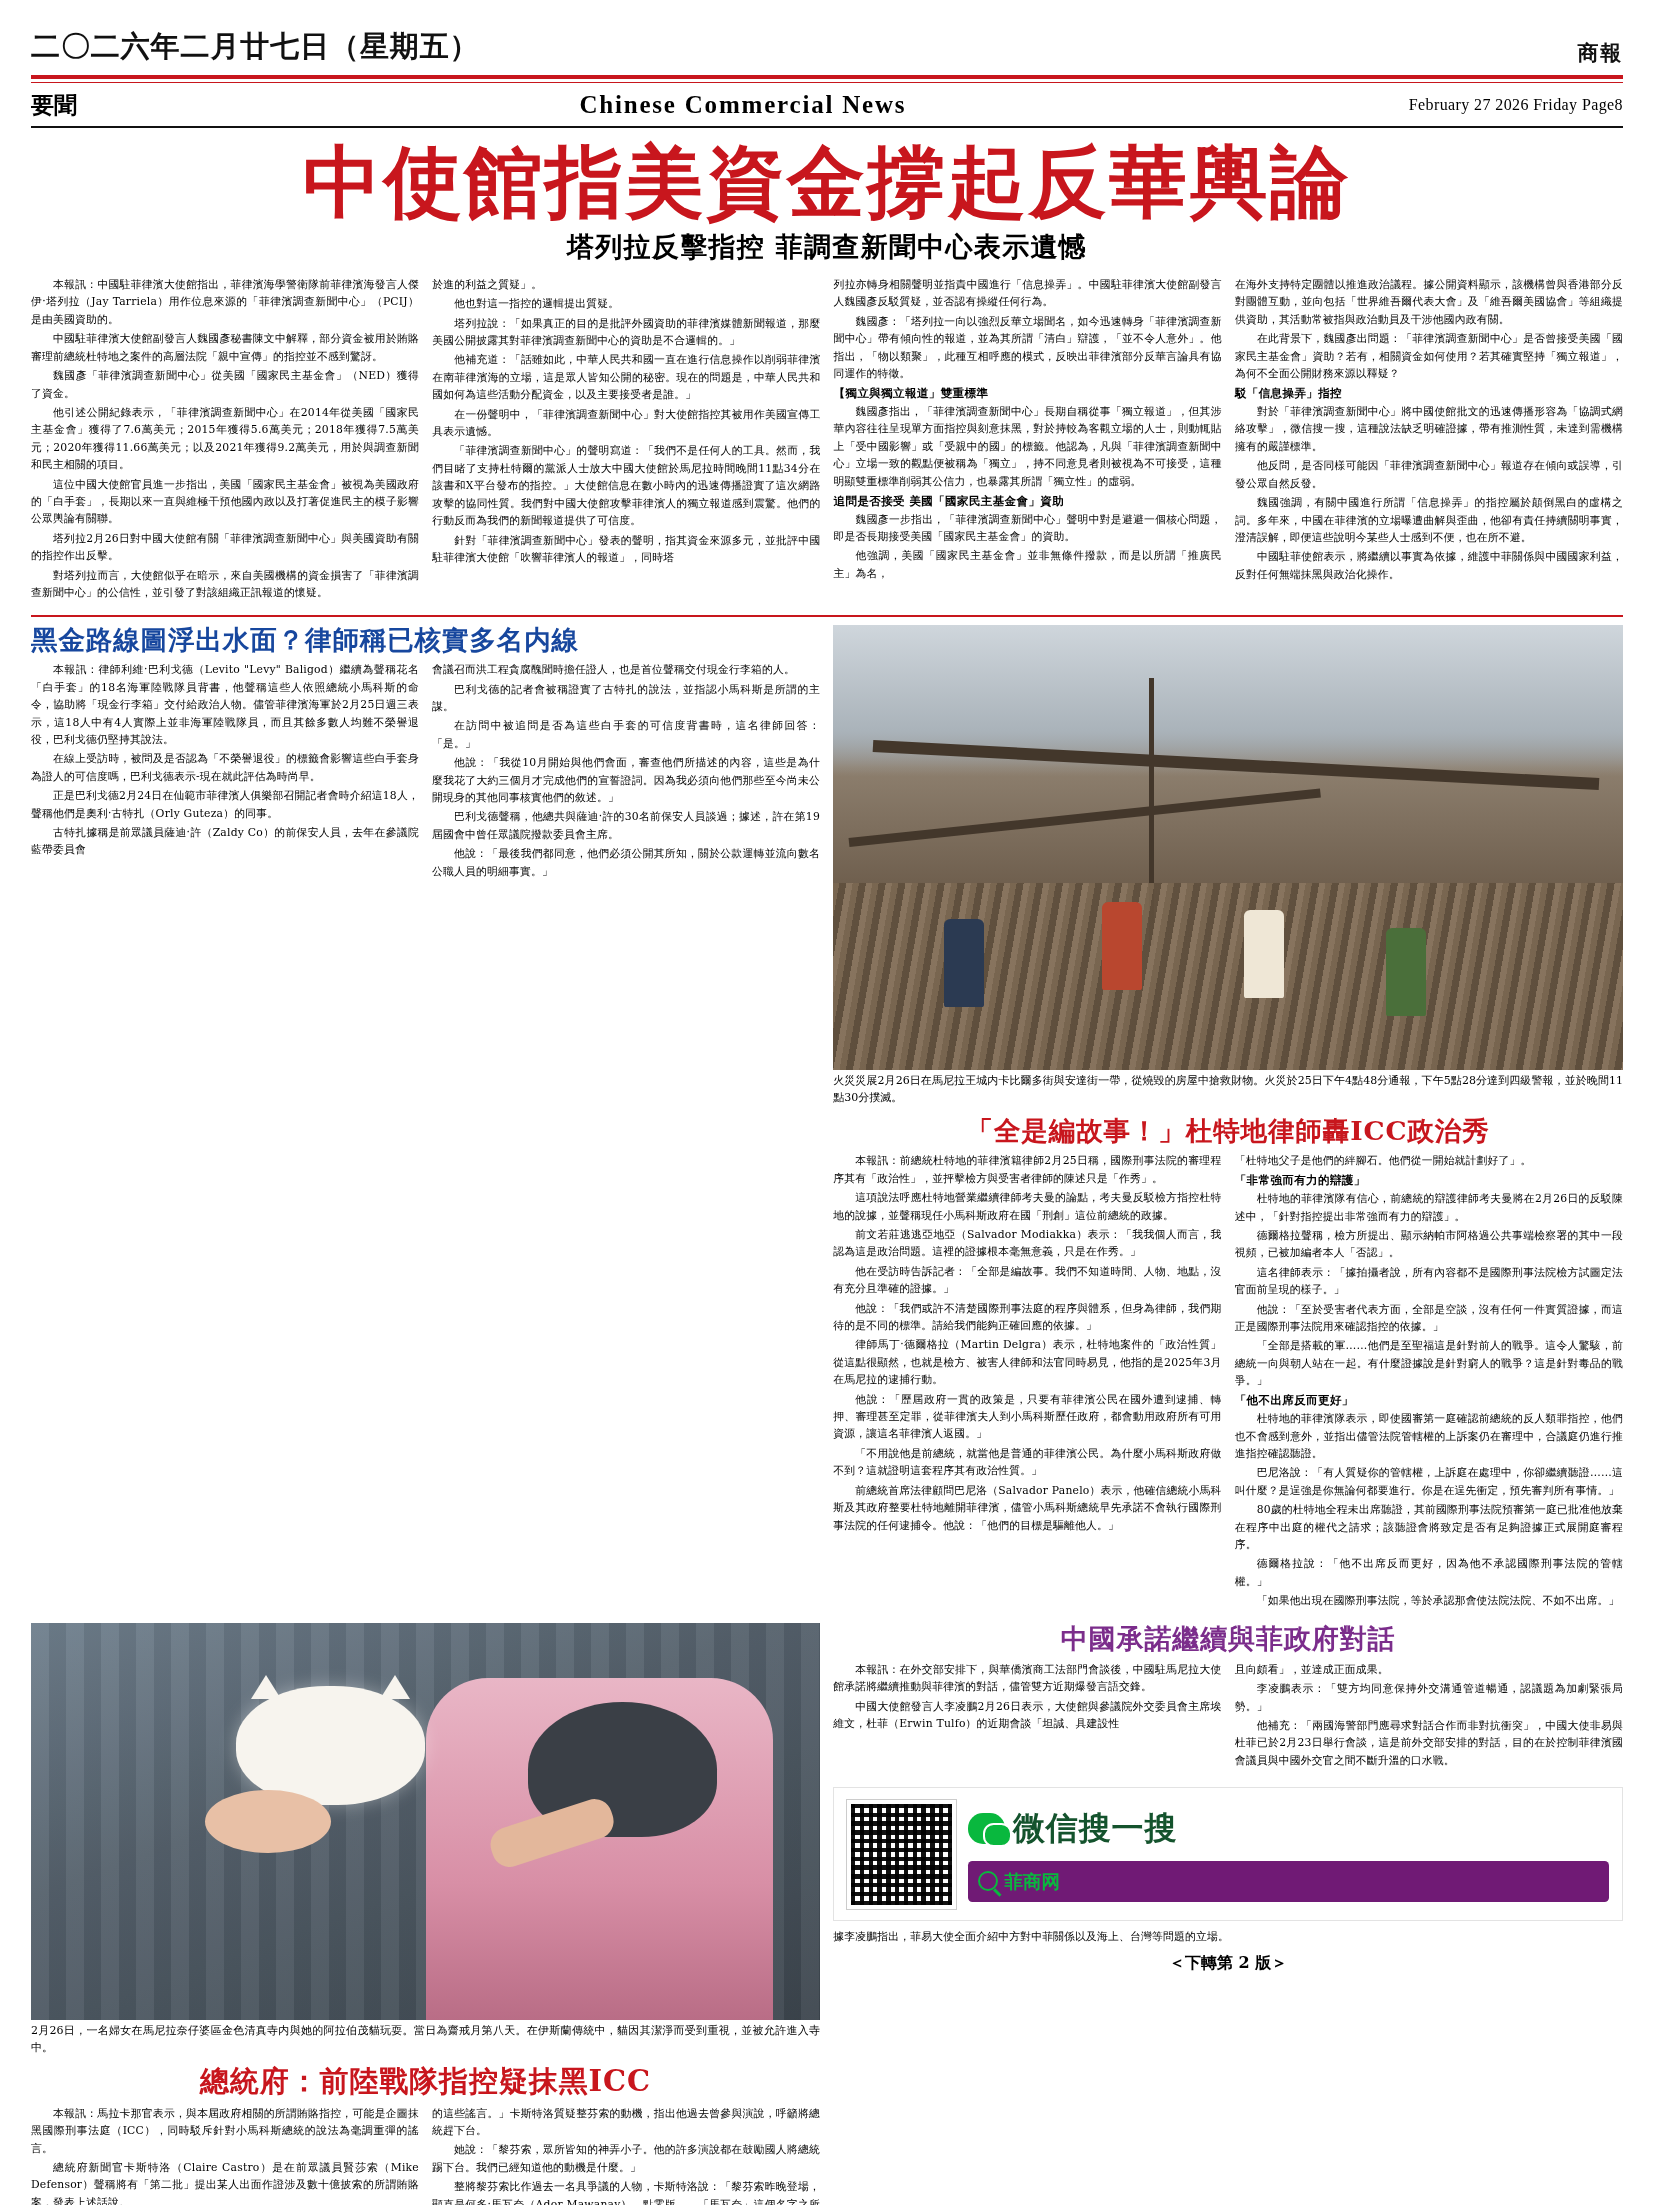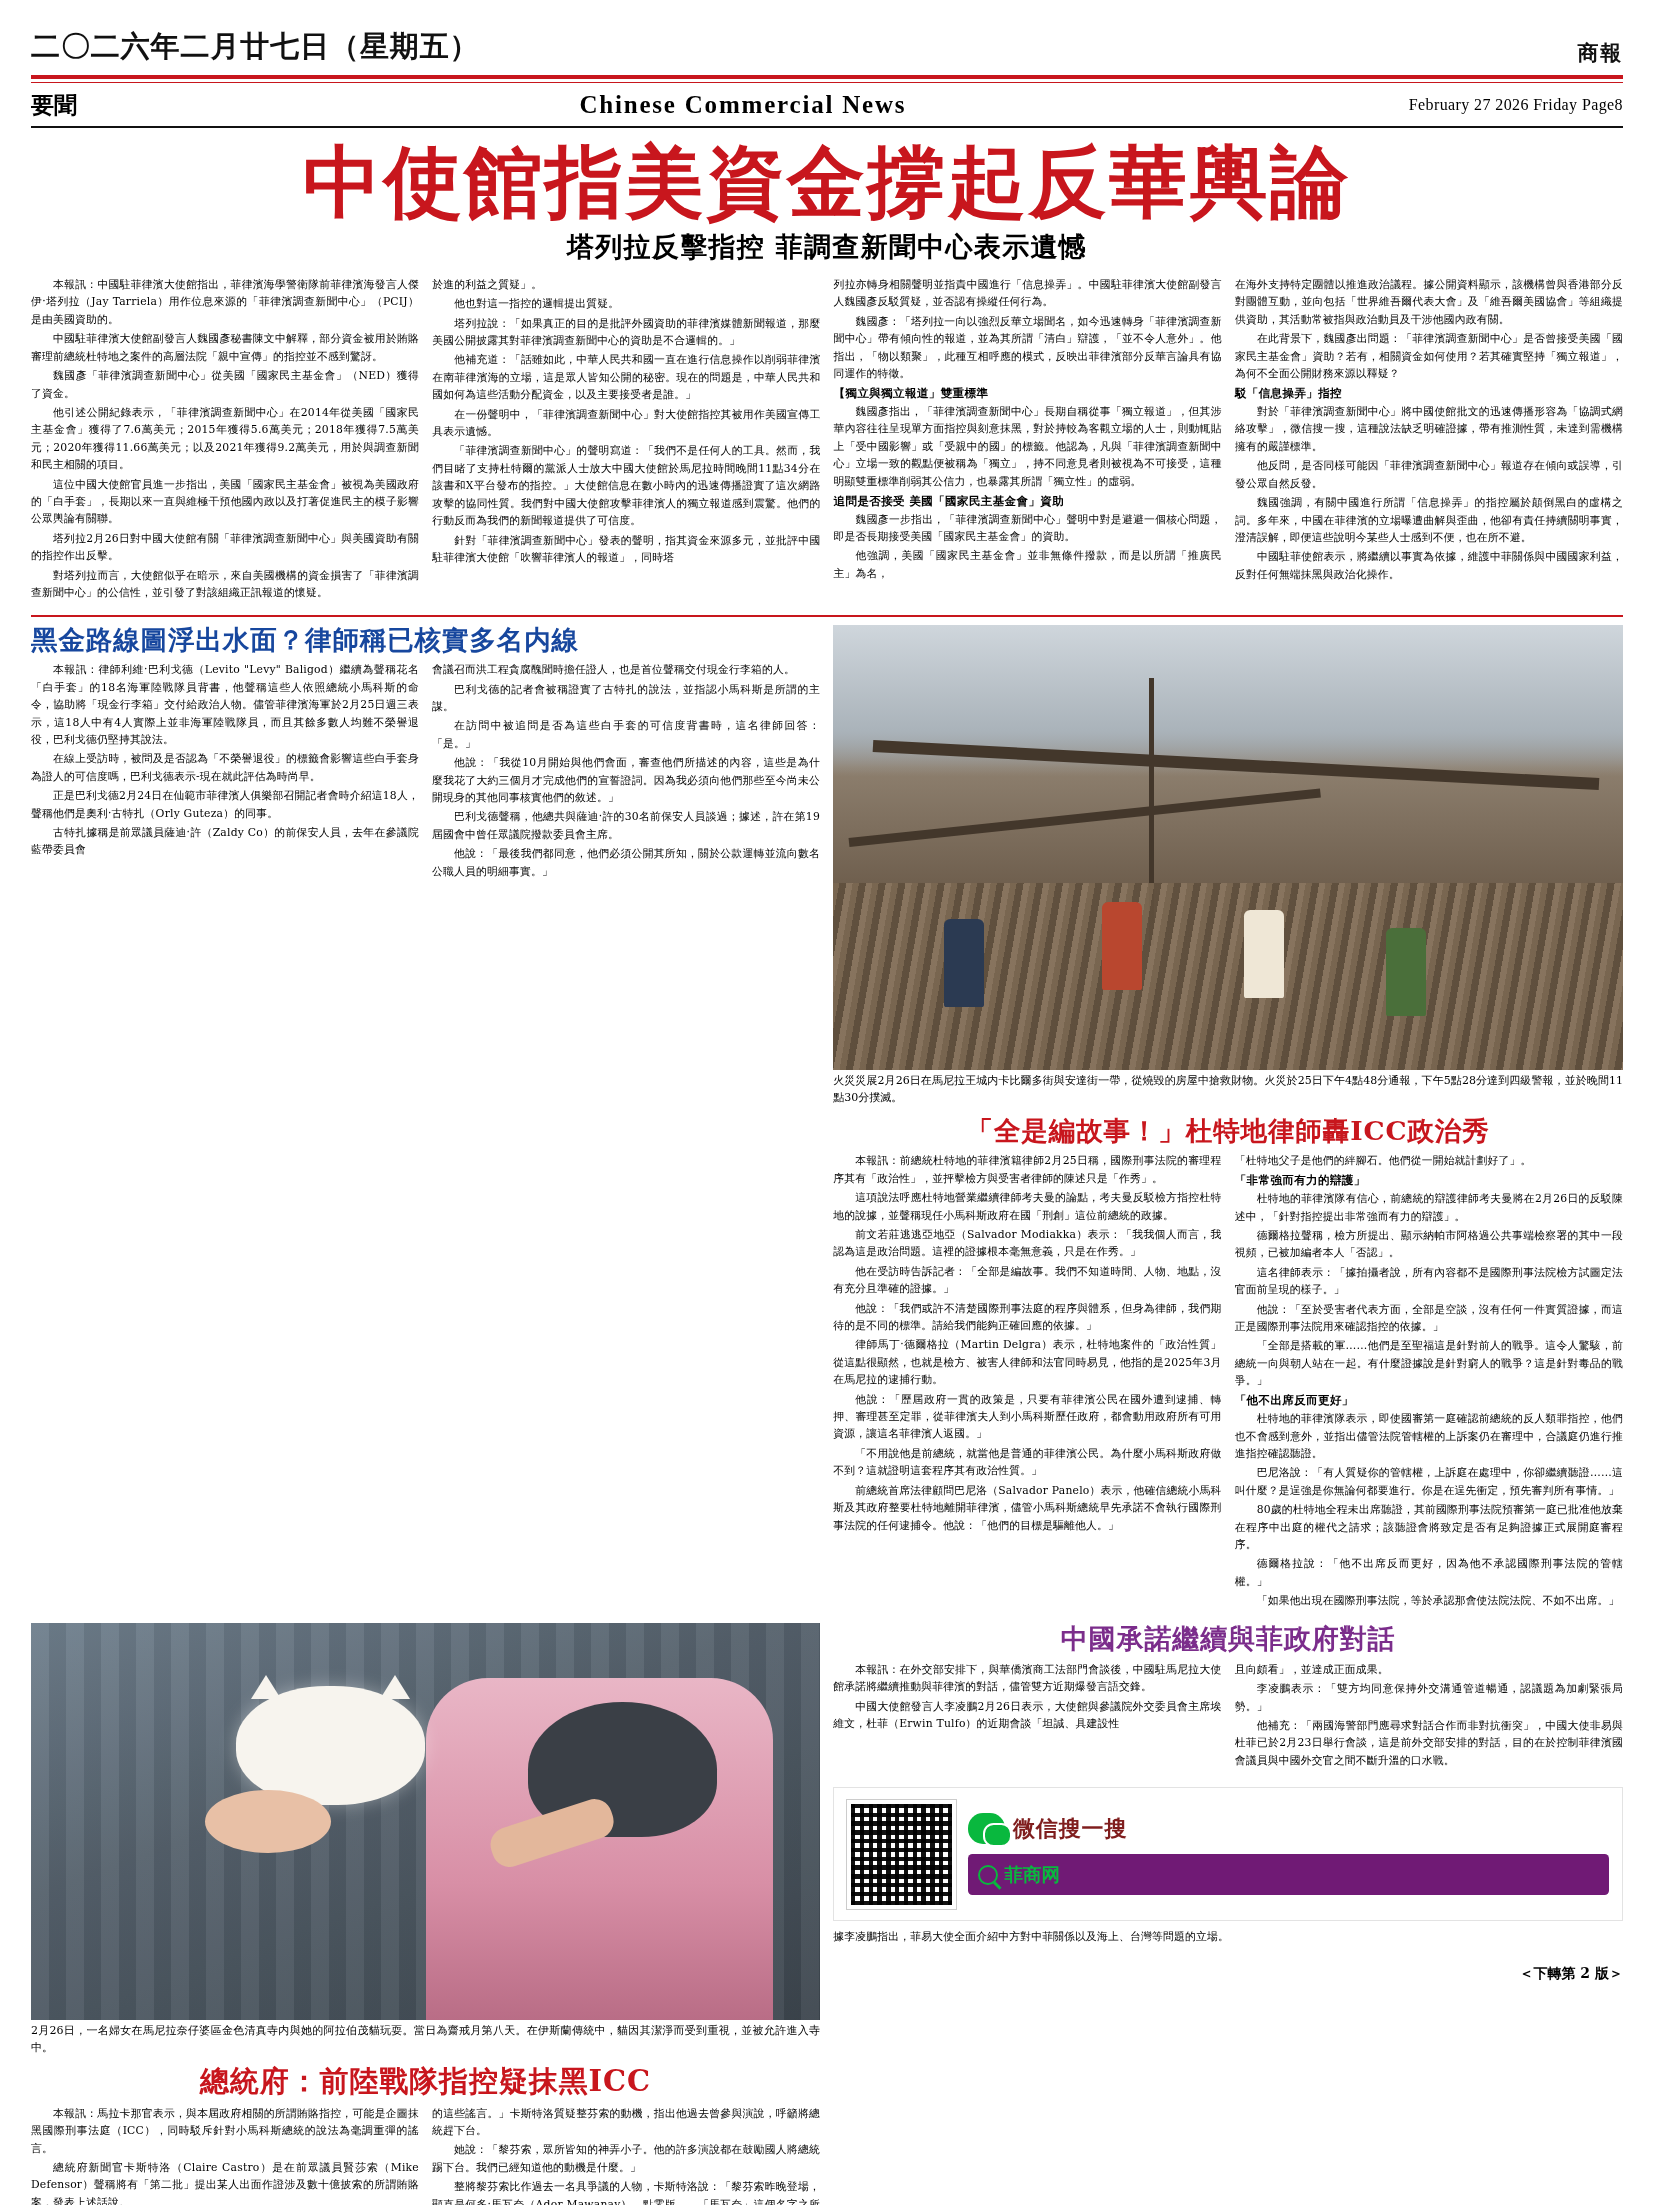--- a/index.html
+++ b/index.html
@@ -69,27 +69,27 @@
   
   .wechat{background:#ffffff;border:0.9px solid #e3e3e3;display:flex;align-items:center;gap:11.5px;padding:11.5px 13.2px;}
   .qr{width:101px;height:101px;background:
       repeating-linear-gradient(90deg,#111 0 4.4px,#fff 4.4px 8.8px),
       repeating-linear-gradient(0deg,#111 0 4.4px,transparent 4.4px 8.8px);
       background-blend-mode:multiply;border:4.4px solid #fff;outline:0.9px solid #ccc;}
   .wx-right{flex:1;}
   .wx-head{display:flex;align-items:center;gap:8px;}
   .wx-logo{width:37px;height:31px;background:#09b83e;border-radius:15px;position:relative;}
   .wx-logo:after{content:"";position:absolute;right:-7px;bottom:-2.6px;width:25px;height:20px;background:#09b83e;border-radius:10.6px;border:2.2px solid #fff;}
-  .wx-title{font-family:"DejaVu Serif",serif;font-size:22px;font-weight:700;color:#7f1d1d;letter-spacing:0.9px;}
+  .wx-title{font-family:"DejaVu Serif",serif;font-size:32px;font-weight:700;color:#14532d;letter-spacing:0.9px;}
   .wx-search{margin-top:9.7px;background:#701a75;border-radius:4.4px;display:flex;align-items:center;gap:7px;padding:8px 9.7px;}
   .wx-mag{width:16px;height:16px;border:2.6px solid #09b83e;border-radius:50%;position:relative;}
   .wx-mag:after{content:"";position:absolute;right:-6.2px;bottom:-4.4px;width:8.8px;height:2.6px;background:#09b83e;transform:rotate(45deg);}
   .wx-kw{font-family:"DejaVu Serif",serif;font-size:18.5px;color:#09b83e;font-weight:700;}
 
-  .cont-note{font-family:"DejaVu Serif",serif;font-size:14px;font-weight:700;text-align:right;margin-top:19px;}
+  .cont-note{font-family:"DejaVu Serif",serif;font-size:16px;font-weight:700;text-align:center;margin-top:7px;}
 </style>
 </head>
 <body>
 
 <div class="page">
 
   <div class="masthead-top">
     <div class="mh-date">二〇二六年二月廿七日（星期五）</div>
     <div class="mh-logo">商報</div>
   </div>

